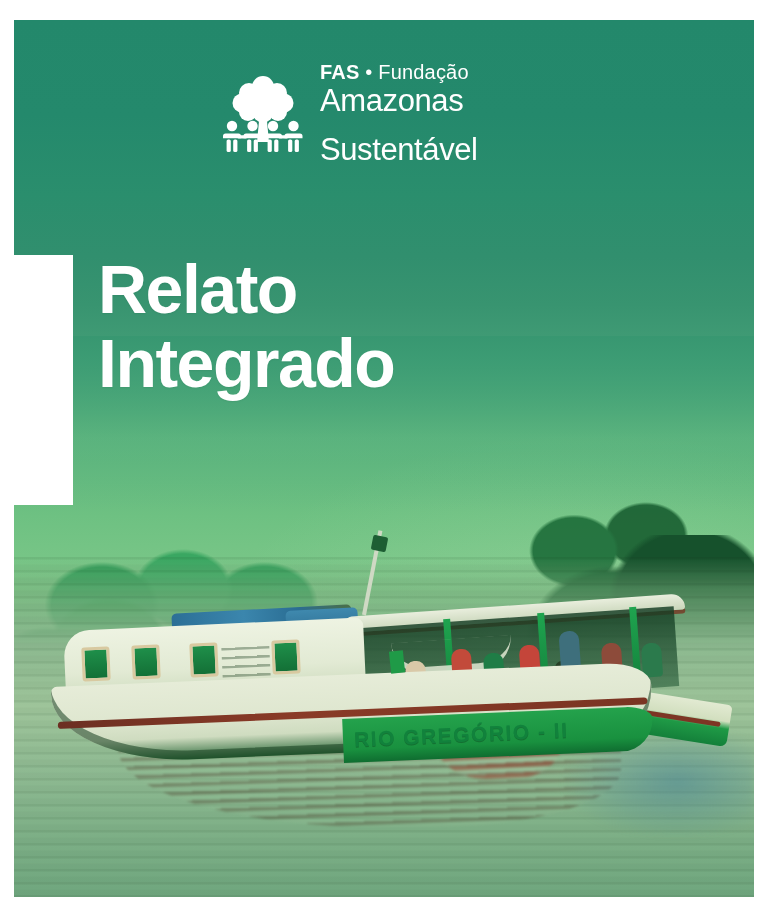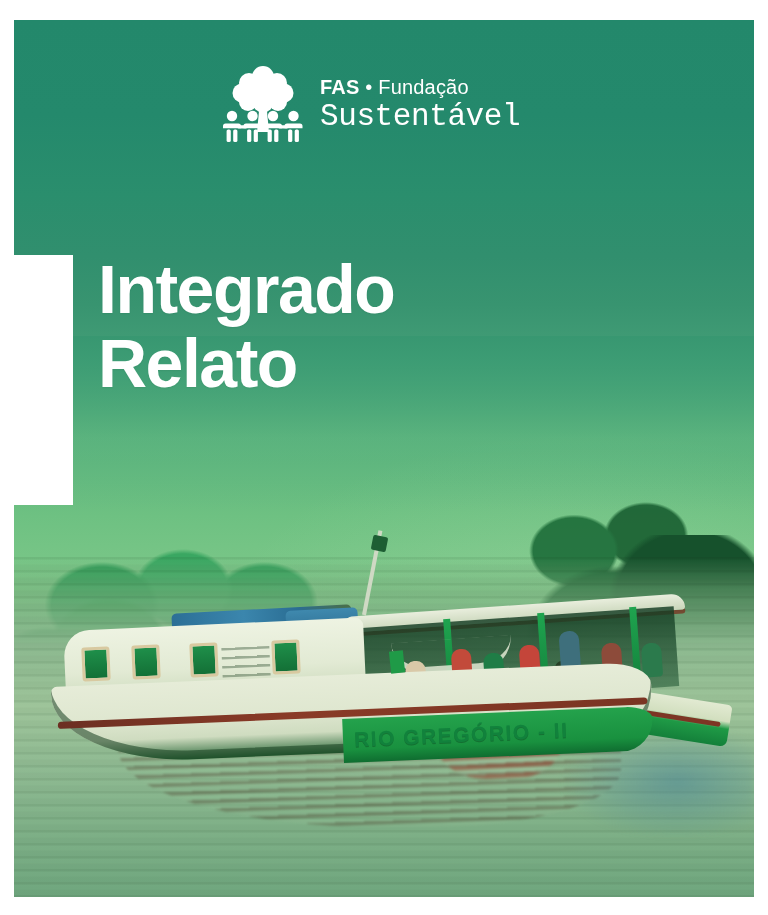--- a/index.html
+++ b/index.html
@@ -317,21 +317,21 @@
   .logo-mark{ width:86px; height:84px; display:block; }
   .logo-words{ display:flex; flex-direction:column; line-height:1; }
   .logo-line1{
     font-size:20px; color:#ffffff; letter-spacing:.2px;
     margin-bottom:3px;
   }
   .logo-line1 .bold{ font-weight:700; }
   .logo-line2, .logo-line3{
     font-size:31px; color:#ffffff; font-weight:400; letter-spacing:-.4px;
   }
-  .logo-line3{ margin-top:1px;font-family:Liberation Mono, monospace; }
+  .logo-line3{ margin-top:18px; }
 
   
   .title-wrap{
     position:absolute; left:84px; top:232px;
     color:#ffffff;
   }
   .t-line{
     font-size:68px; font-weight:700; line-height:1.09;
     letter-spacing:-1.5px;
     text-shadow:0 1px 2px rgba(0,0,0,.06);
@@ -456,23 +456,24 @@
               <rect x="17" y="63.2" width="10.5" height="3.2" rx="1.6"></rect>
               <rect x="37.5" y="63.2" width="10.5" height="3.2" rx="1.6"></rect>
               <rect x="58" y="63.2" width="10.5" height="3.2" rx="1.6"></rect>
             </g>
           </g>
         </svg>
       </span>
 
       <span class="logo-words">
         <span class="logo-line1"><span class="bold">FAS</span><span> • Fundação</span></span>
+        <span class="logo-line2">Amazonas</span>
         <span class="logo-line3">Sustentável</span>
       </span>
     </div>
 
     <div class="title-wrap">
+      <div class="t-line">Relato</div>
       <div class="t-line">Integrado</div>
-      <div class="t-line">Relato</div>
     </div>
 
   </div>
 </div>
 
 </body></html>

